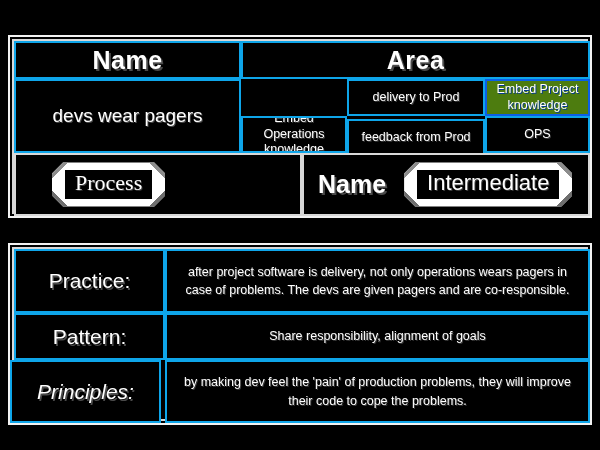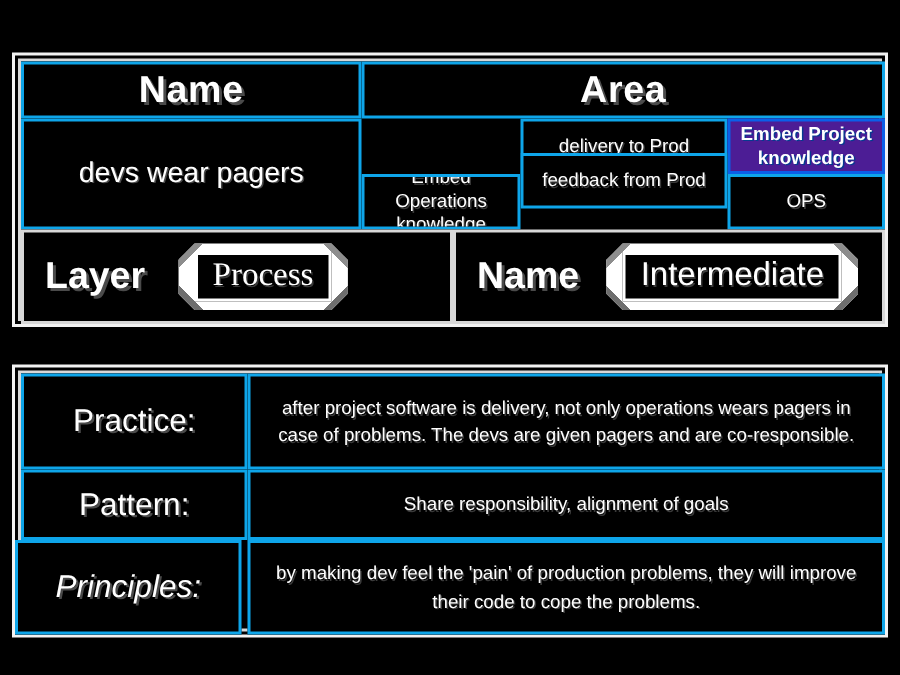--- a/index.html
+++ b/index.html
@@ -59,23 +59,23 @@
     font-size: 19px;
     text-shadow: 1px 1px 0 #4a4a4a;
   }
   .areacell {
     font-size: 12.5px;
     line-height: 1.25;
     padding: 2px 3px;
     text-shadow: 1px 1px 0 #3a3a3a;
   }
   .areacell.hl {
-    background: #4c1d95;
+    background: #4d7c0f;
     border-color: #0b5fe8;
-    font-weight: bold;
+    font-weight: normal;
     text-shadow: 1px 1px 0 #063a90;
   }
   .llbox {
     position: absolute;
     box-sizing: border-box;
     border: 2px solid #d8d8d8;
     background: #000000;
     display: flex;
     align-items: center;
     overflow: visible;
@@ -164,29 +164,28 @@
   <div class="cell areacell" style="left:337px; top:42px; width:138px; height:37px;">
     <span>delivery to Prod</span>
   </div>
   <div class="cell areacell hl" style="left:475px; top:42px; width:105px; height:37px;">
     <span>Embed Project knowledge</span>
   </div>
 
   <div class="cell areacell" style="left:231px; top:79px; width:106px; height:37px;">
     <span>Embed Operations knowledge</span>
   </div>
-  <div class="cell areacell" style="left:337px; top:65px; width:138px; height:37px;">
+  <div class="cell areacell" style="left:337px; top:82px; width:138px; height:37px;">
     <span>feedback from Prod</span>
   </div>
   <div class="cell areacell" style="left:475px; top:79px; width:105px; height:37px;">
     <span>OPS</span>
   </div>
 
   <div class="llbox" style="left:4px; top:116px; width:288px; height:63px; padding-left:14px;">
-    <span class="lllabel">Layer</span>
     <span class="badge" style="margin-left:22px;font-family:Liberation Serif, serif;">
       <span class="badge-inner">Process</span>
     </span>
   </div>
   <div class="llbox" style="left:292px; top:116px; width:288px; height:63px; padding-left:14px;">
     <span class="lllabel">Name</span>
     <span class="badge" style="margin-left:18px;">
       <span class="badge-inner">Intermediate</span>
     </span>
   </div>

